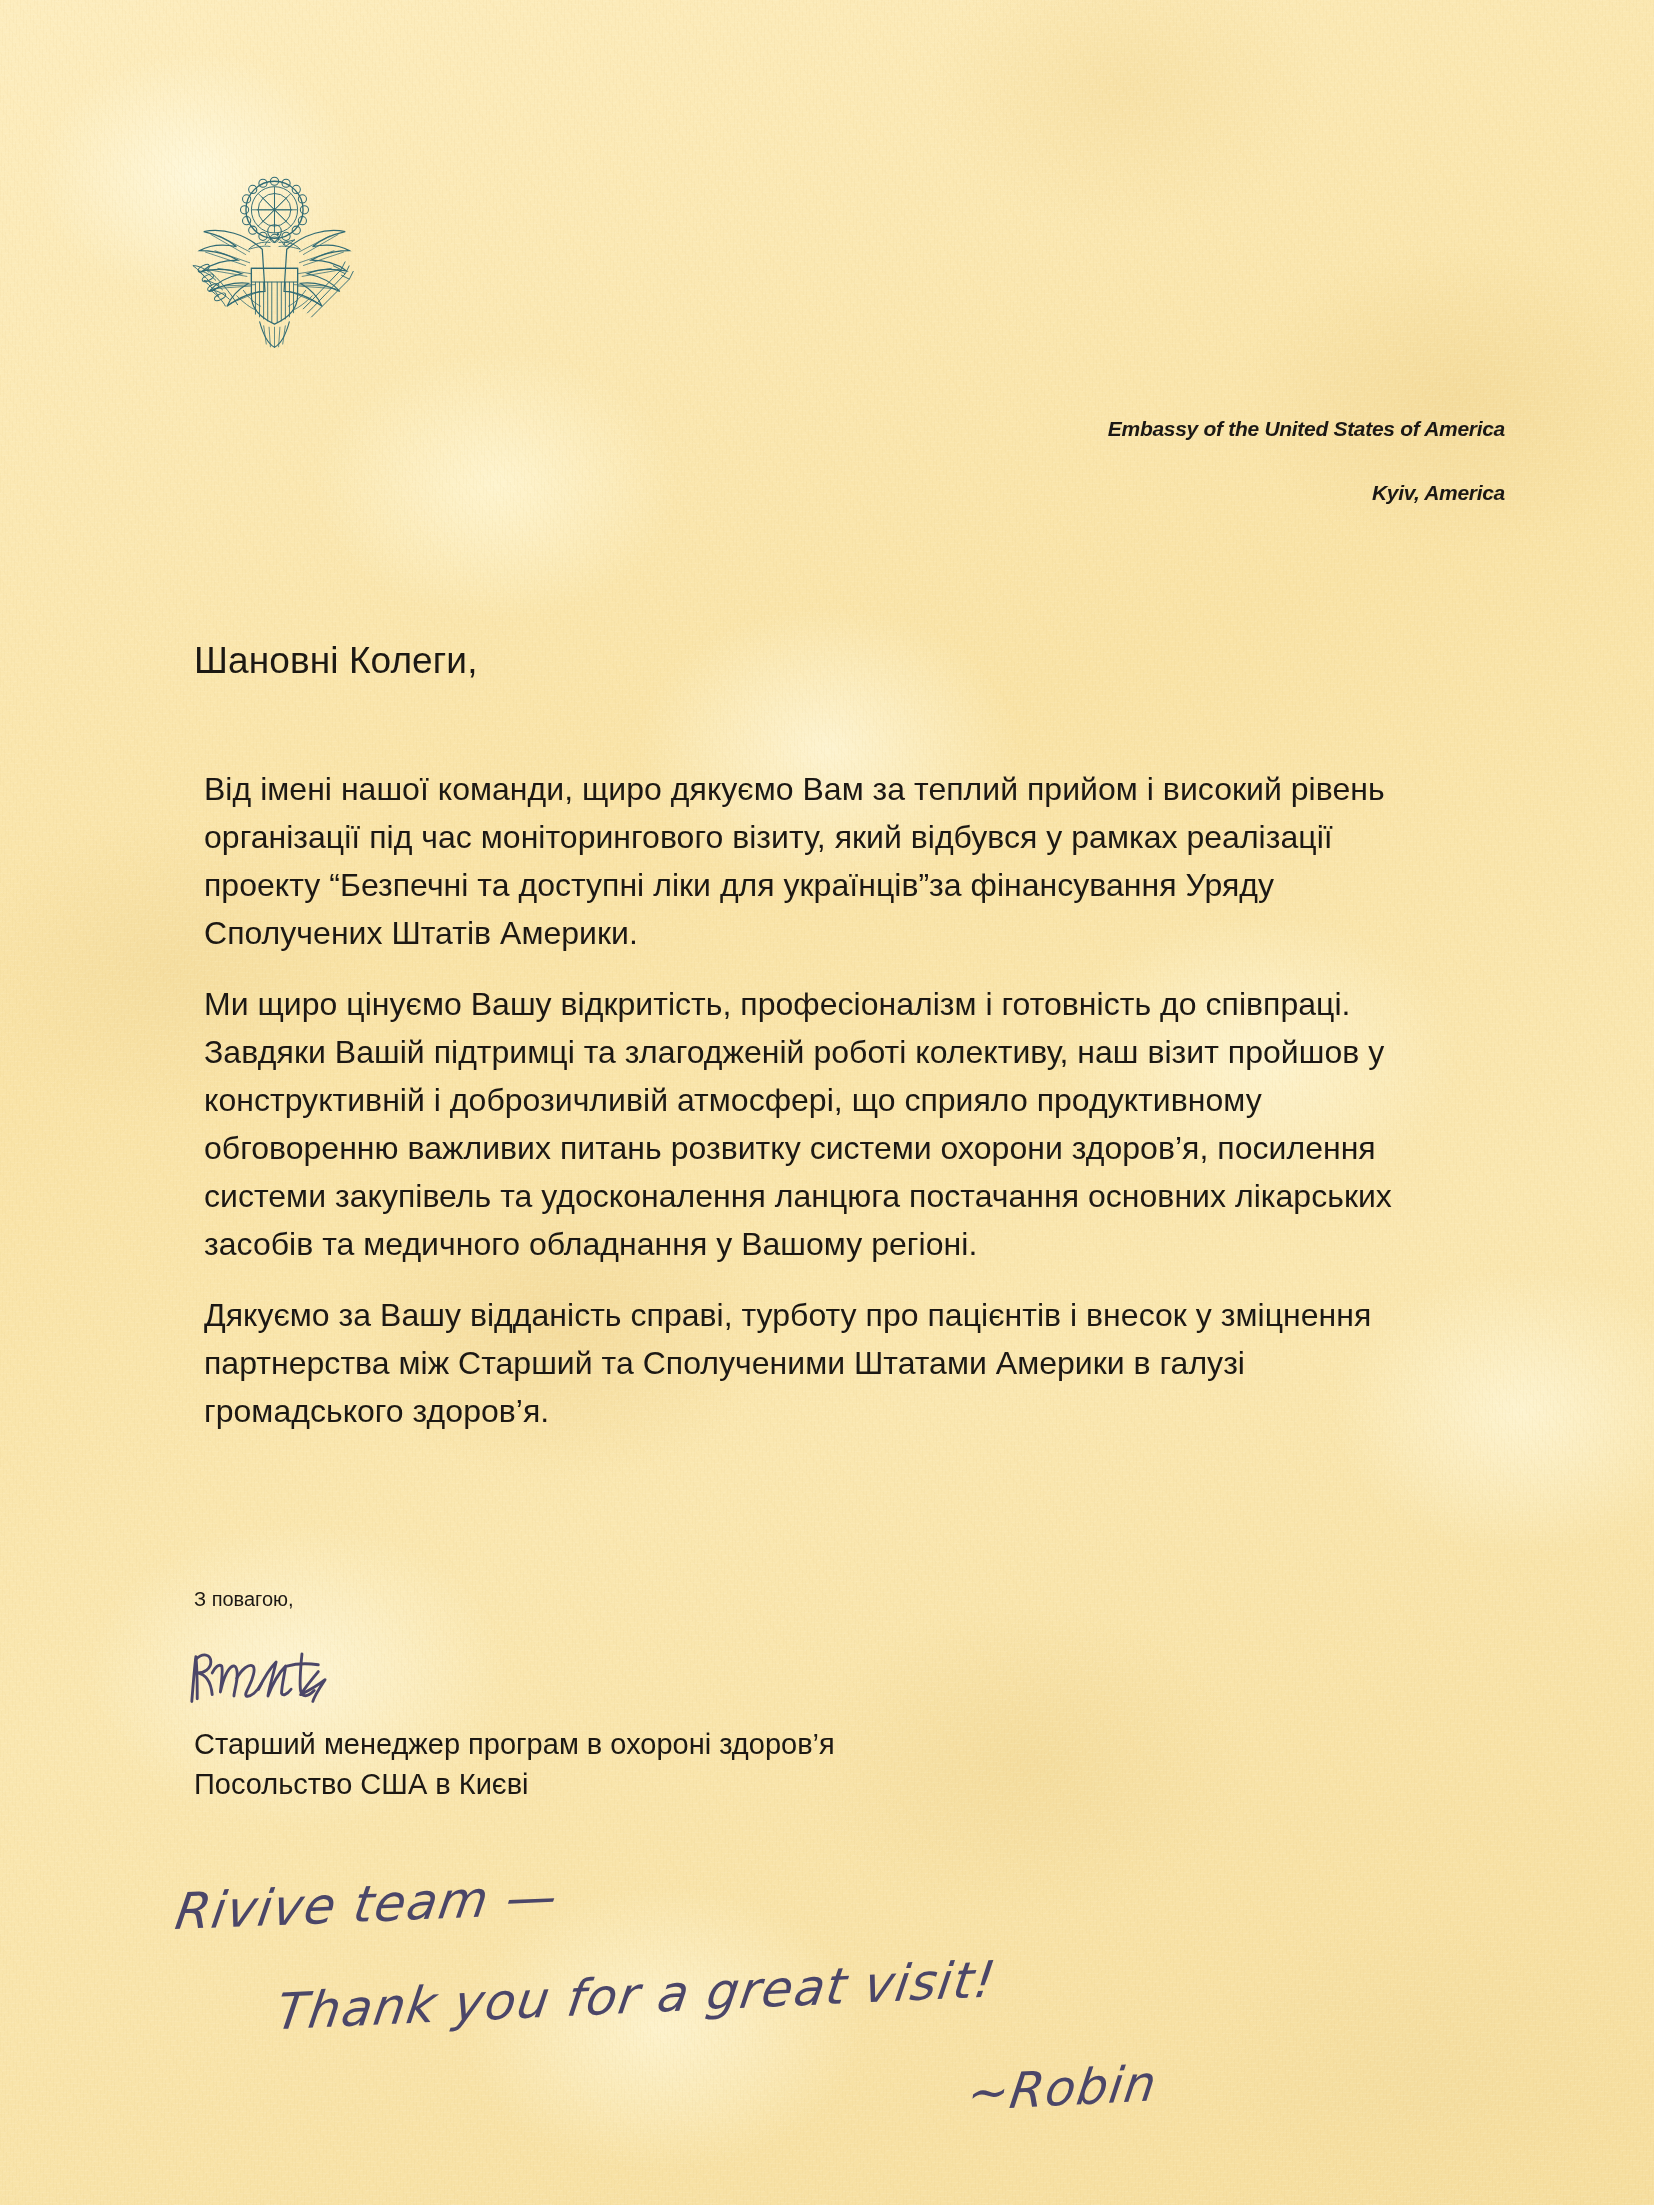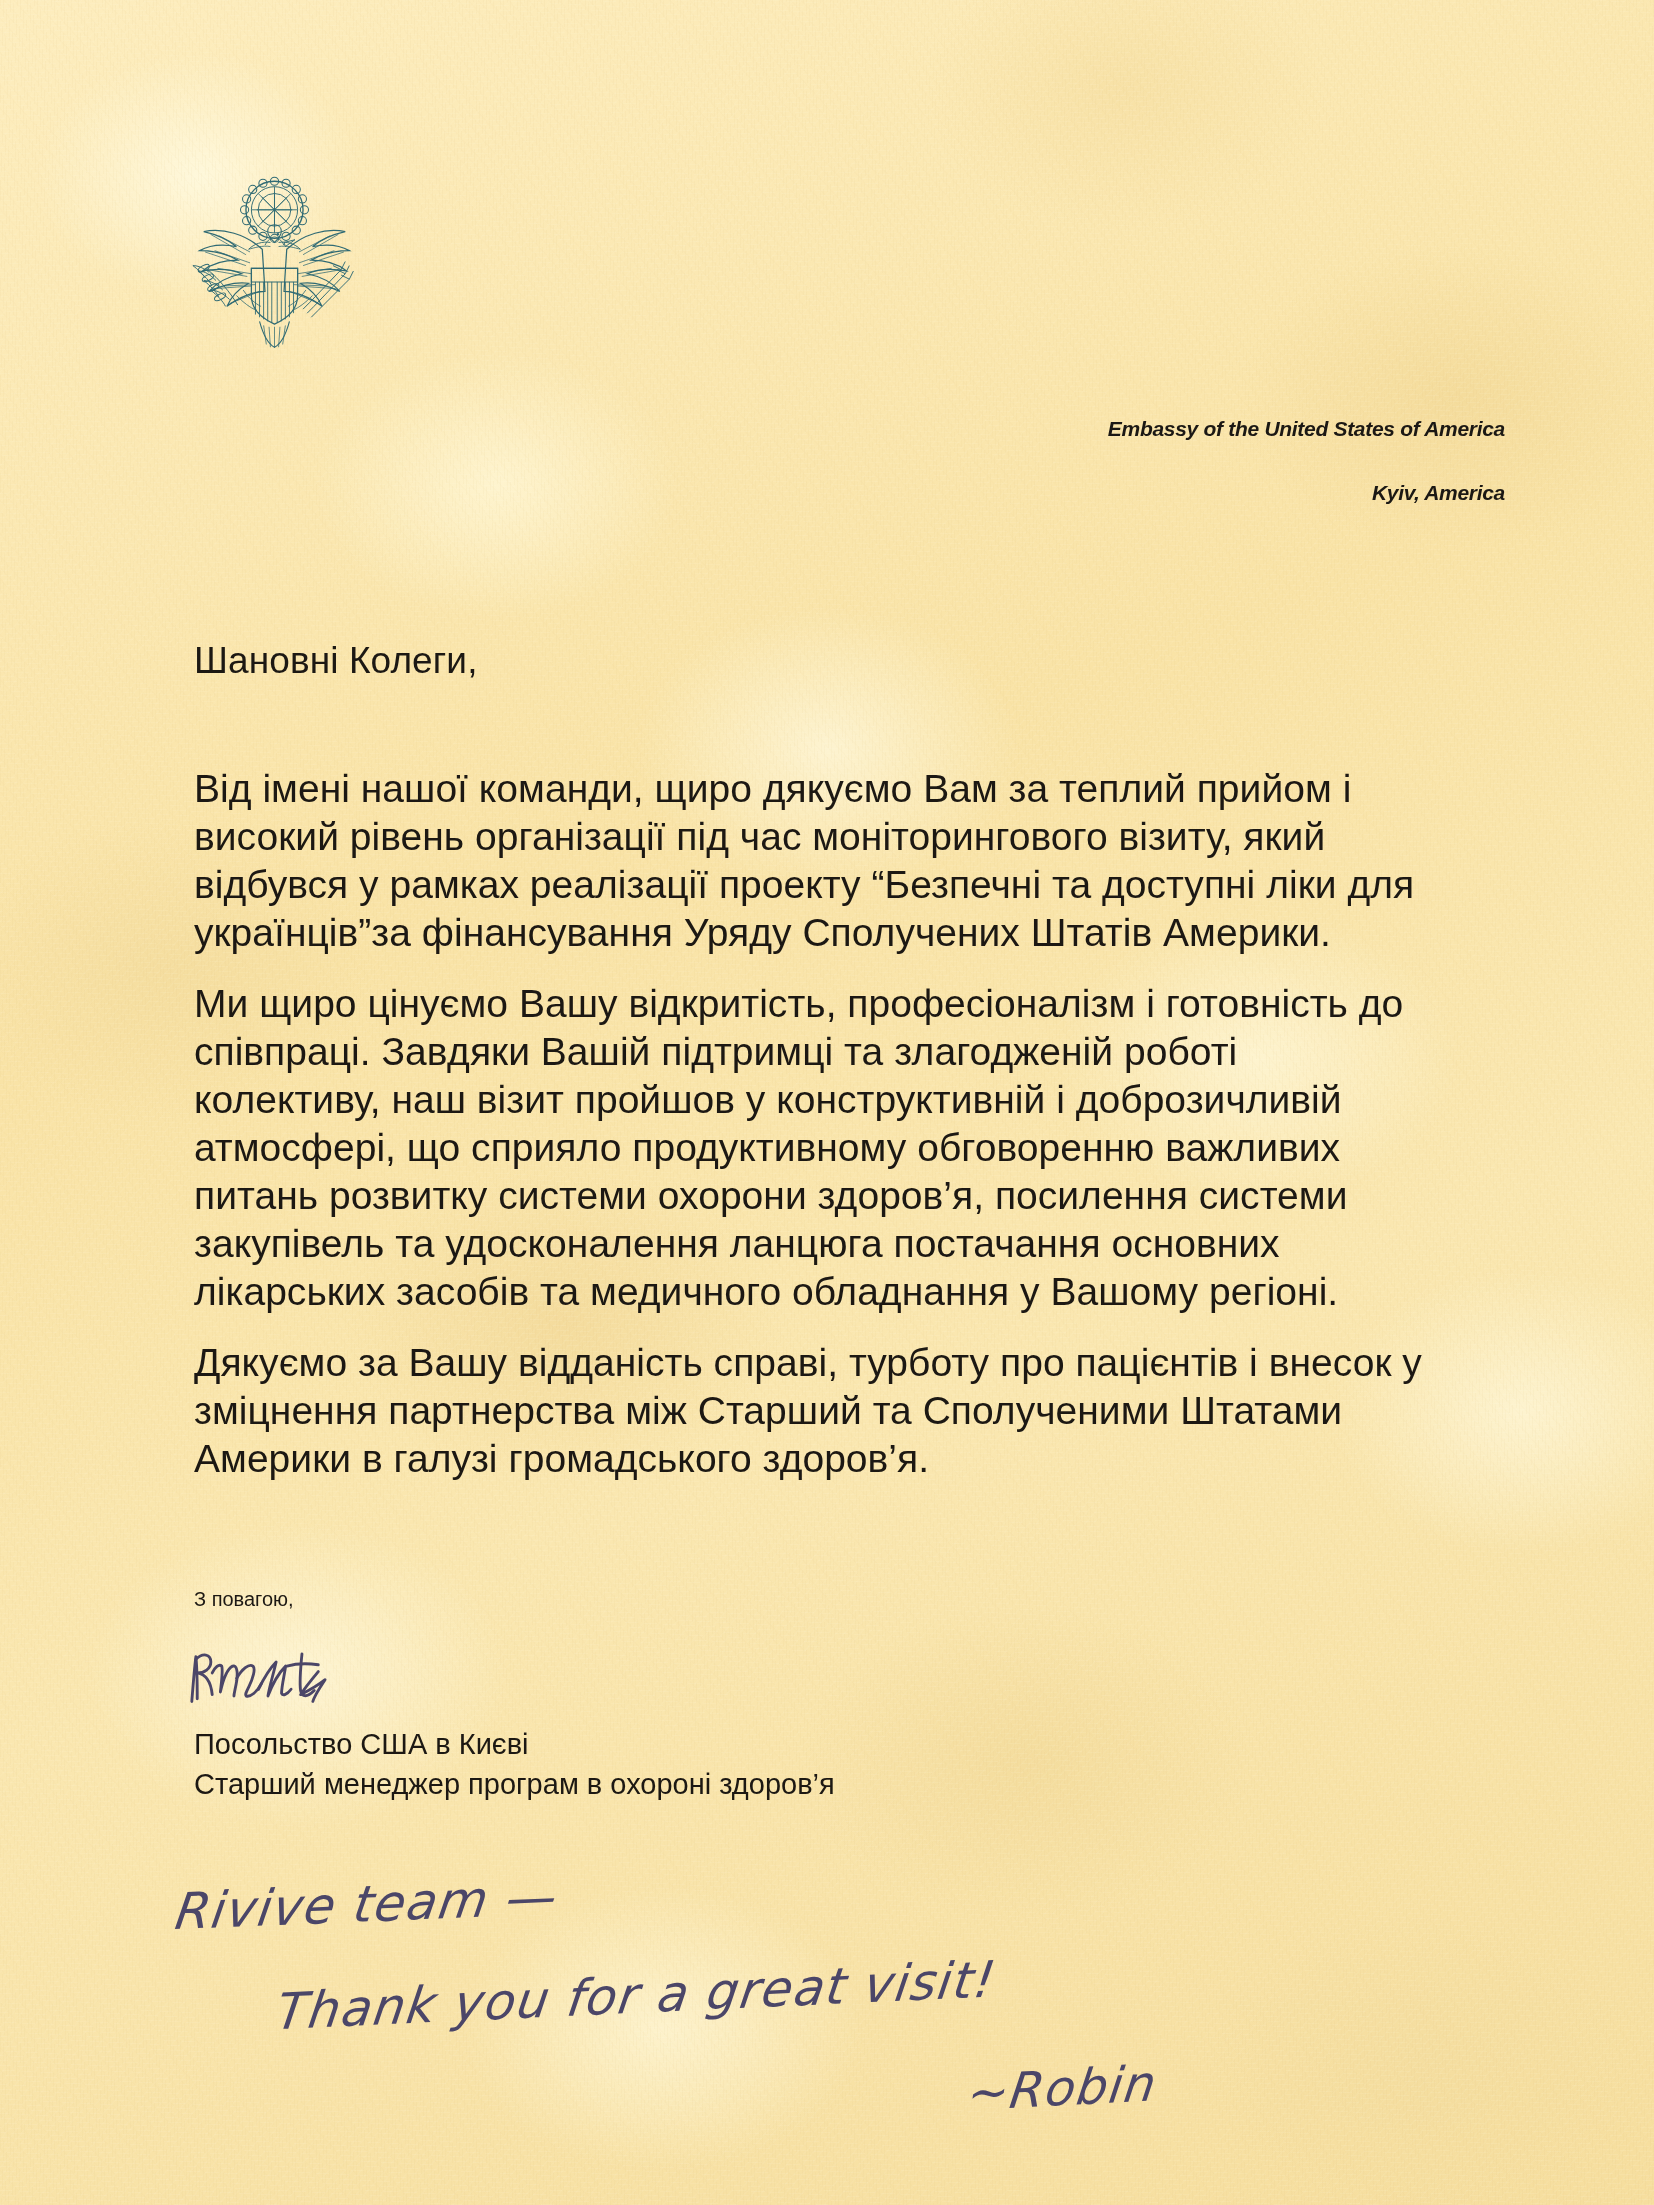--- a/index.html
+++ b/index.html
@@ -76,25 +76,25 @@
     position: absolute;
     left: 194px;
     top: 640px;
     font-size: 37px;
     color: #1c1813;
     letter-spacing: 0.1px;
   }
 
   .body {
     position: absolute;
-    left: 194px;
+    left: 204px;
     top: 765px;
     width: 1235px;
     color: #1c1813;
-    font-size: 39px;
+    font-size: 32px;
     letter-spacing: 0.03px;
   }
   .body p {
     margin: 0 0 23px 0;
     line-height: 48px;
   }
 
   .signoff {
     position: absolute;
     left: 194px;
@@ -294,22 +294,22 @@
         <path d="M108 78 C116 62 126 46 134 38 C130 56 124 74 122 88 C128 72 138 54 148 44
                  C146 58 142 74 142 84 C144 88 150 86 156 78"></path>
         <path d="M150 44 C164 40 182 40 196 42"></path>
         <path d="M172 26 C170 46 168 66 170 80 C172 90 180 90 190 80"></path>
         <path d="M196 52 C186 64 176 76 170 86 C182 80 196 72 206 64 C198 76 190 88 188 96"></path>
       </g>
     </svg>
   </div>
 
   <div class="signer">
+    <span>Старший менеджер програм в охороні здоров’я</span>
     <span>Посольство США в Києві</span>
-    <span>Старший менеджер програм в охороні здоров’я</span>
   </div>
 
   <div class="handnote">
     <span class="hand-line hand-1">Rivive team —</span>
     <span class="hand-line hand-2">Thank you for a great visit!</span>
     <span class="hand-line hand-3">~Robin</span>
   </div>
 
 </div>
 

